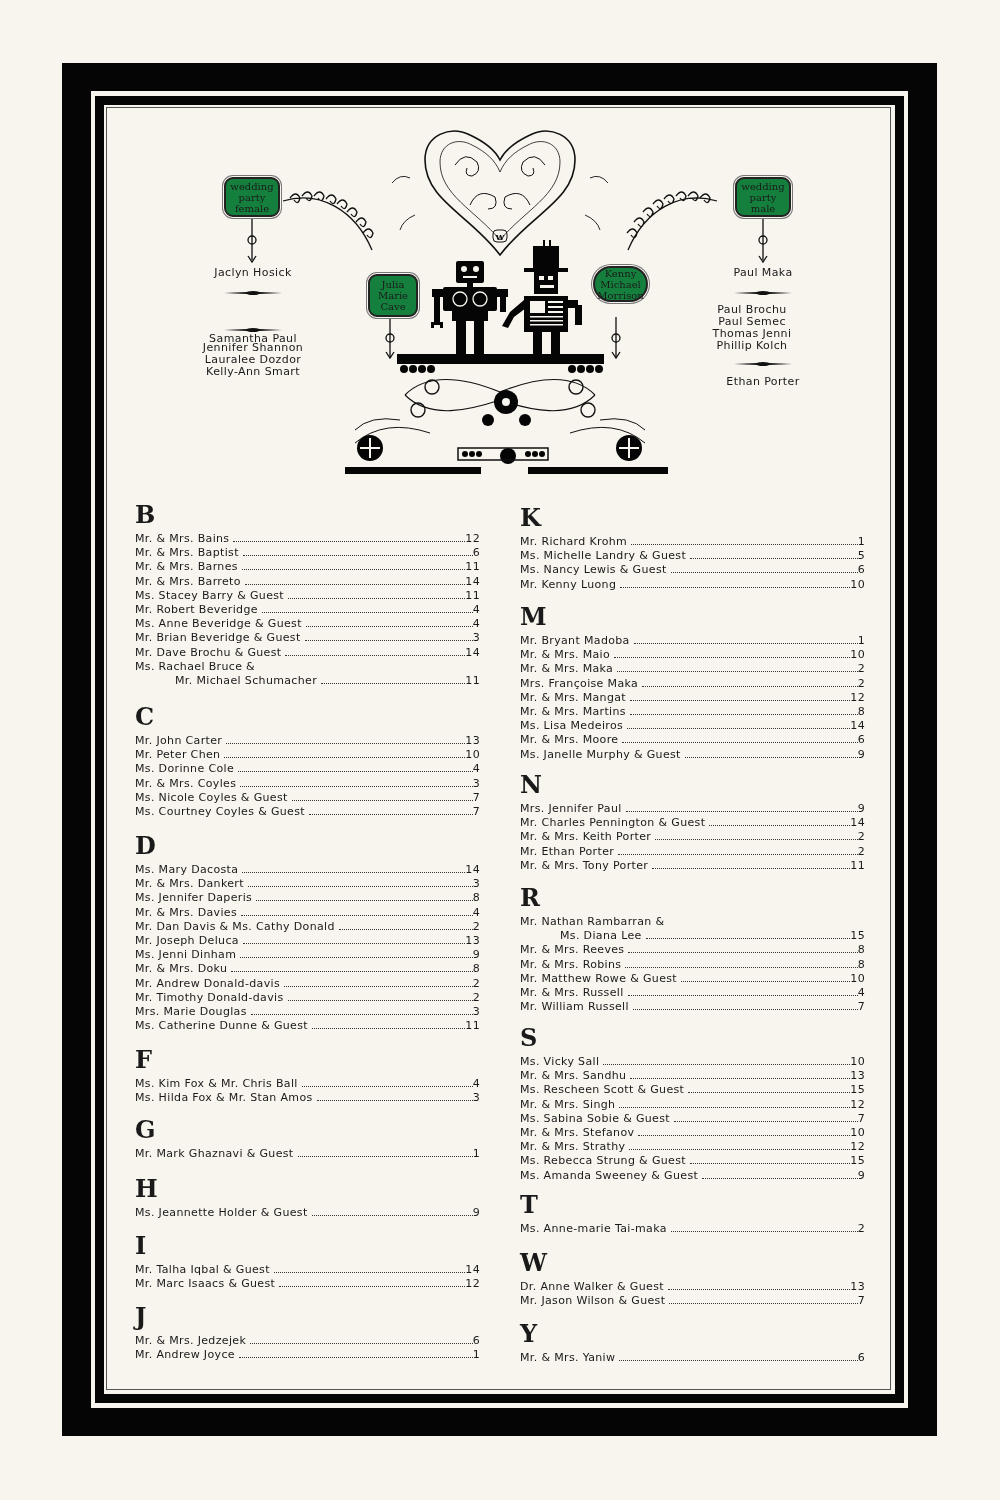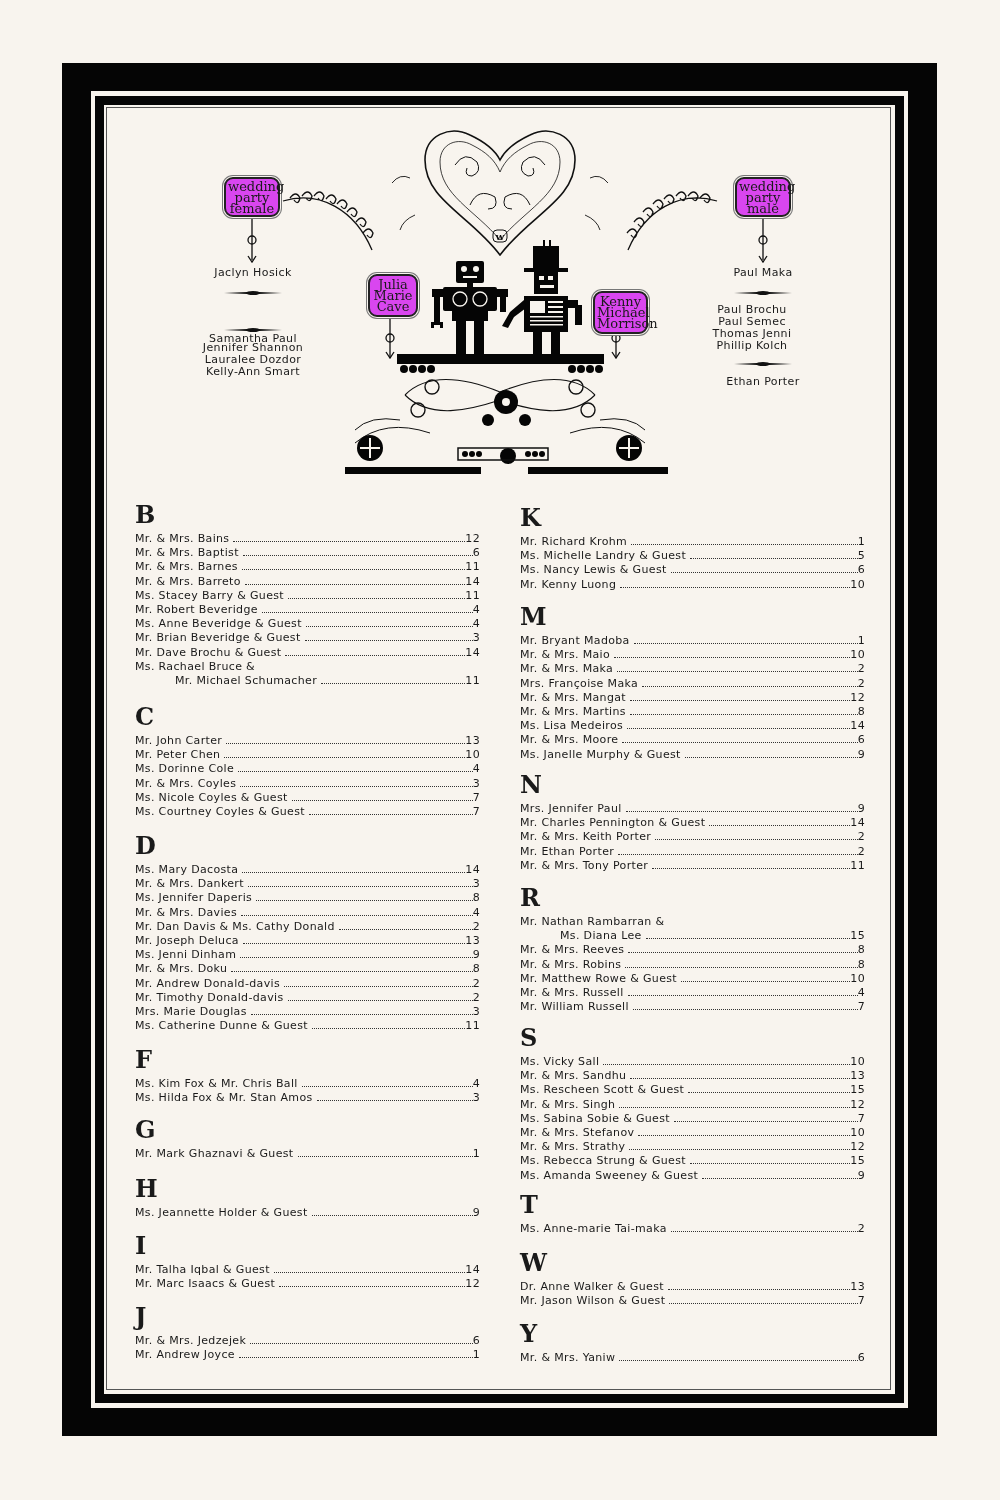--- a/index.html
+++ b/index.html
@@ -32,23 +32,23 @@
     border: 1px solid #555;
     background: #f8f4ee;
     box-sizing: border-box;
   }
 
   
   .tag {
     position: absolute;
     border: 2px solid #222;
     border-radius: 9px;
-    background: #d946ef;
+    background: #15803d;
     font-family: "DejaVu Serif", "Liberation Serif", serif;
-    font-size: 13px;
+    font-size: 10px;
     line-height: 11px;
     text-align: center;
     box-shadow: 0 0 0 1px #f8f4ee, 0 0 0 2px #777;
     padding: 4px 2px;
     box-sizing: border-box;
     display: flex; flex-direction: column; justify-content: center;
   }
   .party-name {
     position: absolute;
     font-size: 11px;
@@ -211,21 +211,21 @@
 <div class="tag" style="left:735px;top:177px;width:56px;height:40px;">
   <span>wedding</span>
   <span>party</span>
   <span>male</span>
 </div>
 <div class="tag" style="left:368px;top:274px;width:50px;height:43px;">
   <span>Julia</span>
   <span>Marie</span>
   <span>Cave</span>
 </div>
-<div class="tag" style="left:593px;top:291px;width:55px;height:43px;">
+<div class="tag" style="left:593px;top:266px;width:55px;height:36px;border-radius:20px;">
   <span>Kenny</span>
   <span>Michael</span>
   <span>Morrison</span>
 </div>
 
 <div class="party-name" style="left:183px;top:267px;width:140px;">Jaclyn Hosick</div>
 <div class="divider" style="left:224px;top:292px;"></div>
 <div class="party-name" style="left:183px;top:305px;width:140px;margin-top:28px;">Samantha Paul</div>
 <div class="divider" style="left:224px;top:329px;"></div>
 <div class="party-name" style="left:173px;top:342px;width:160px;">

